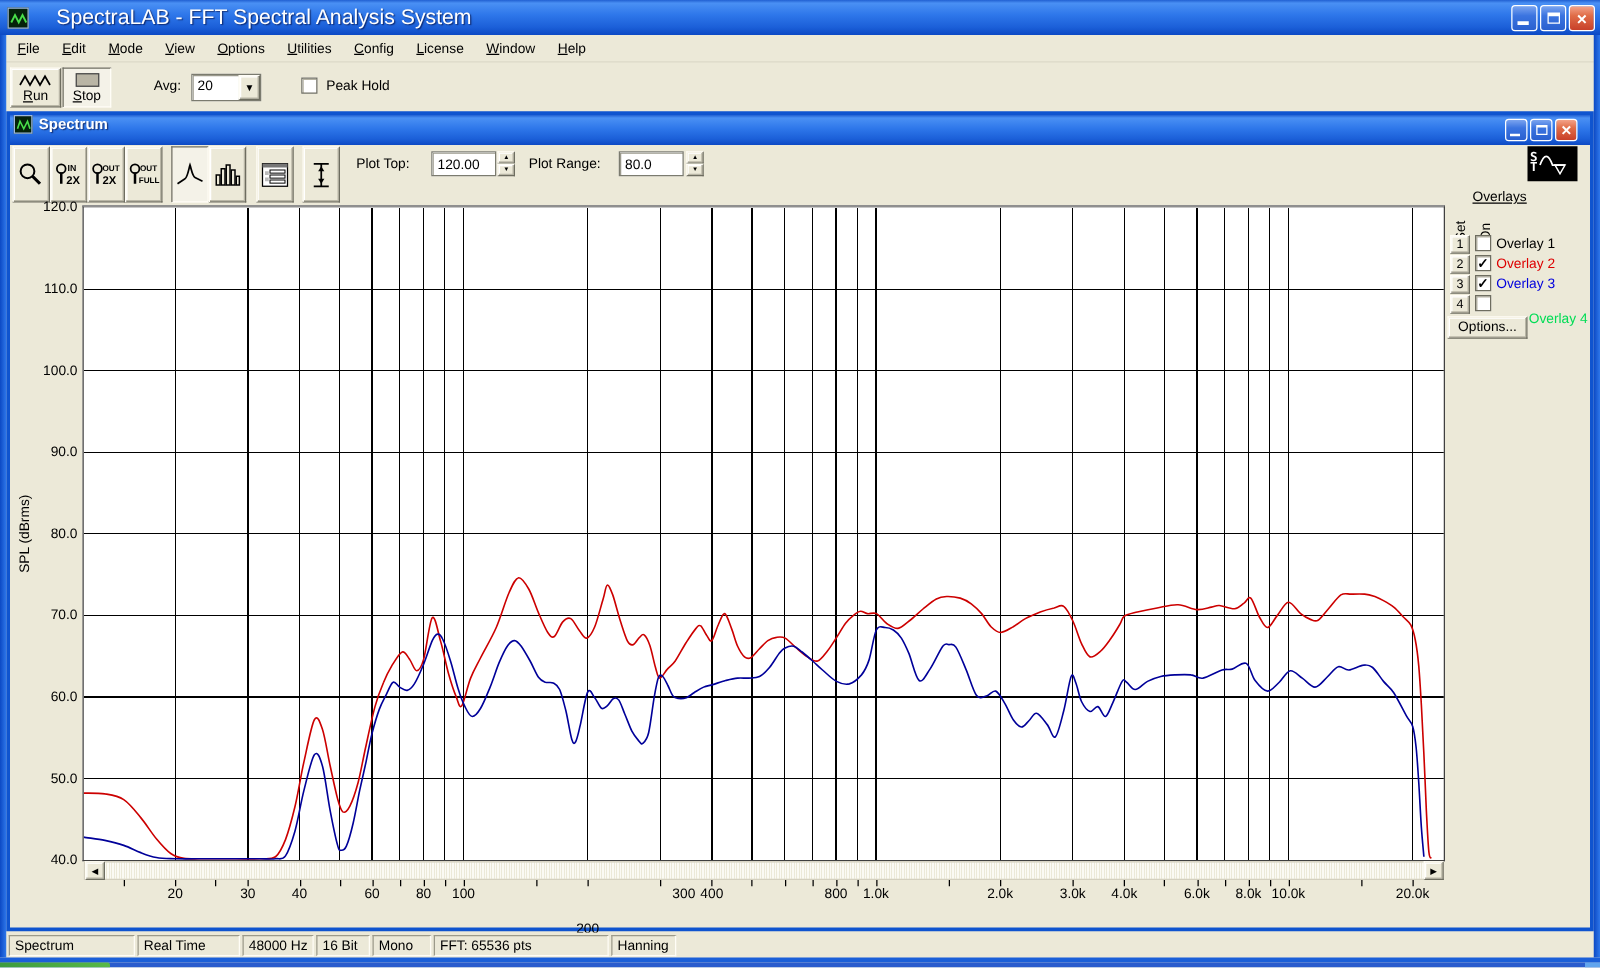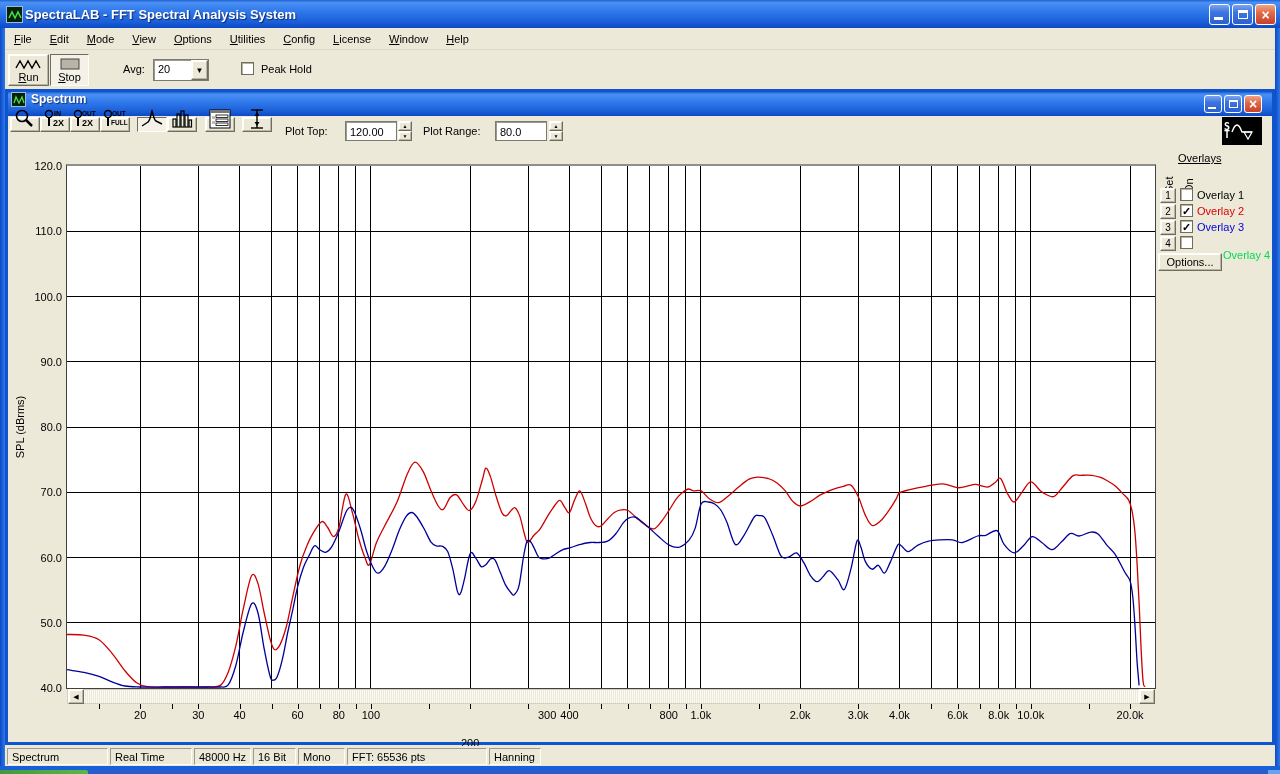--- a/index.html
+++ b/index.html
@@ -3,21 +3,21 @@
 <meta charset="utf-8">
 <style>
   * { margin:0; padding:0; box-sizing:border-box; }
   html,body { width:1280px; height:774px; overflow:hidden; font-family:"Liberation Sans", sans-serif; }
   body { position:relative; background:#ece9d8; font-size:11px; color:#000; }
 
   
   .titlebar { position:absolute; left:0; top:0; width:1280px; height:28px;
     background:linear-gradient(180deg,#2160d2 0%,#4a90f4 9%,#2e77ea 42%,#1b5fd8 78%,#0c49c4 100%);
     display:flex; align-items:center; }
-  .titlebar .ttext { color:#fff; font-weight:bold; font-size:13px; text-shadow:1px 1px 1px rgba(0,0,40,.6); margin-left:2px; }
+  .titlebar .ttext { color:#fff; font-weight:normal; font-size:17px; text-shadow:1px 1px 1px rgba(0,0,40,.6); margin-left:22px; }
   .appicon { width:17px; height:17px; margin-left:6px; background:#05220a; border:1px solid #9fb9df; position:relative; flex:0 0 auto; }
   .appicon svg { position:absolute; left:0; top:0; }
   .capbtns { position:absolute; right:4px; top:4px; display:flex; gap:2px; }
   .capbtn { width:21px; height:21px; border-radius:3px; border:1px solid #fff;
     background:linear-gradient(180deg,#7ba4ef 0%,#3b74e0 40%,#2a60cf 100%);
     color:#fff; display:flex; align-items:center; justify-content:center; font-weight:bold; cursor:default; position:relative; }
   .capbtn.close { background:linear-gradient(180deg,#f3a389 0%,#e06c47 40%,#c8402a 100%); }
   .glyph-min { position:absolute; left:4px; bottom:4px; width:9px; height:3px; background:#fff; }
   .glyph-max { width:10px; height:9px; border:1px solid #fff; border-top:3px solid #fff; }
   .glyph-x { font-size:14px; line-height:14px; font-weight:bold; }
@@ -51,21 +51,21 @@
   .childtitle { height:24px; background:linear-gradient(180deg,#2160d2 0%,#4a90f4 10%,#2e77ea 45%,#1b5fd8 80%,#0c49c4 100%);
     display:flex; align-items:flex-start; position:relative; }
   .childtitle .ttext { color:#fff; font-weight:bold; font-size:12px; text-shadow:1px 1px 1px rgba(0,0,40,.6); margin-left:5px; }
   .childtitle .appicon { width:15px; height:15px; margin-left:3px; }
   .childcaps { position:absolute; right:10px; top:3px; display:flex; gap:2px; }
   .childcaps .capbtn { width:18px; height:18px; font-size:11px; }
   .childcaps .glyph-min { left:3px; bottom:3px; width:8px; height:2px; }
   .childcaps .glyph-max { width:9px; height:8px; border-top:2px solid #fff; }
 
   .childtoolbar { position:relative; height:32px; background:#ece9d8; }
-  .tbtn { position:absolute; top:1px; width:30px; height:15px; display:flex; align-items:flex-end; justify-content:center;text-decoration:underline; }
+  .tbtn { position:absolute; top:1px; width:30px; height:45px; display:flex; align-items:center; justify-content:center;text-decoration:underline; }
   .fieldlabel { position:absolute; top:9px; }
   .numfield { position:absolute; top:5px; width:52px; height:20px; background:#fff; border:1px solid #7b7b6f;
     box-shadow:inset 1px 1px 0 #9a998c; font-size:11px; padding:2px 2px 0 4px; font-family:"Liberation Sans",sans-serif; }
   .spinner { position:absolute; top:5px; width:14px; height:20px; display:flex; flex-direction:column; }
   .spinner .sb { flex:1; font-size:5px; display:flex; align-items:center; justify-content:center; }
   .genicon { position:absolute; top:1px; width:40px; height:28px; background:#000; display:flex; align-items:center; padding:2px; }
   .genicon .st { color:#fff; font-weight:bold; font-size:10px; line-height:8px; font-family:"DejaVu Sans Mono",monospace; }
 
   
   .chartlayer { position:absolute; left:0; top:0; width:1280px; height:774px; pointer-events:none; }

